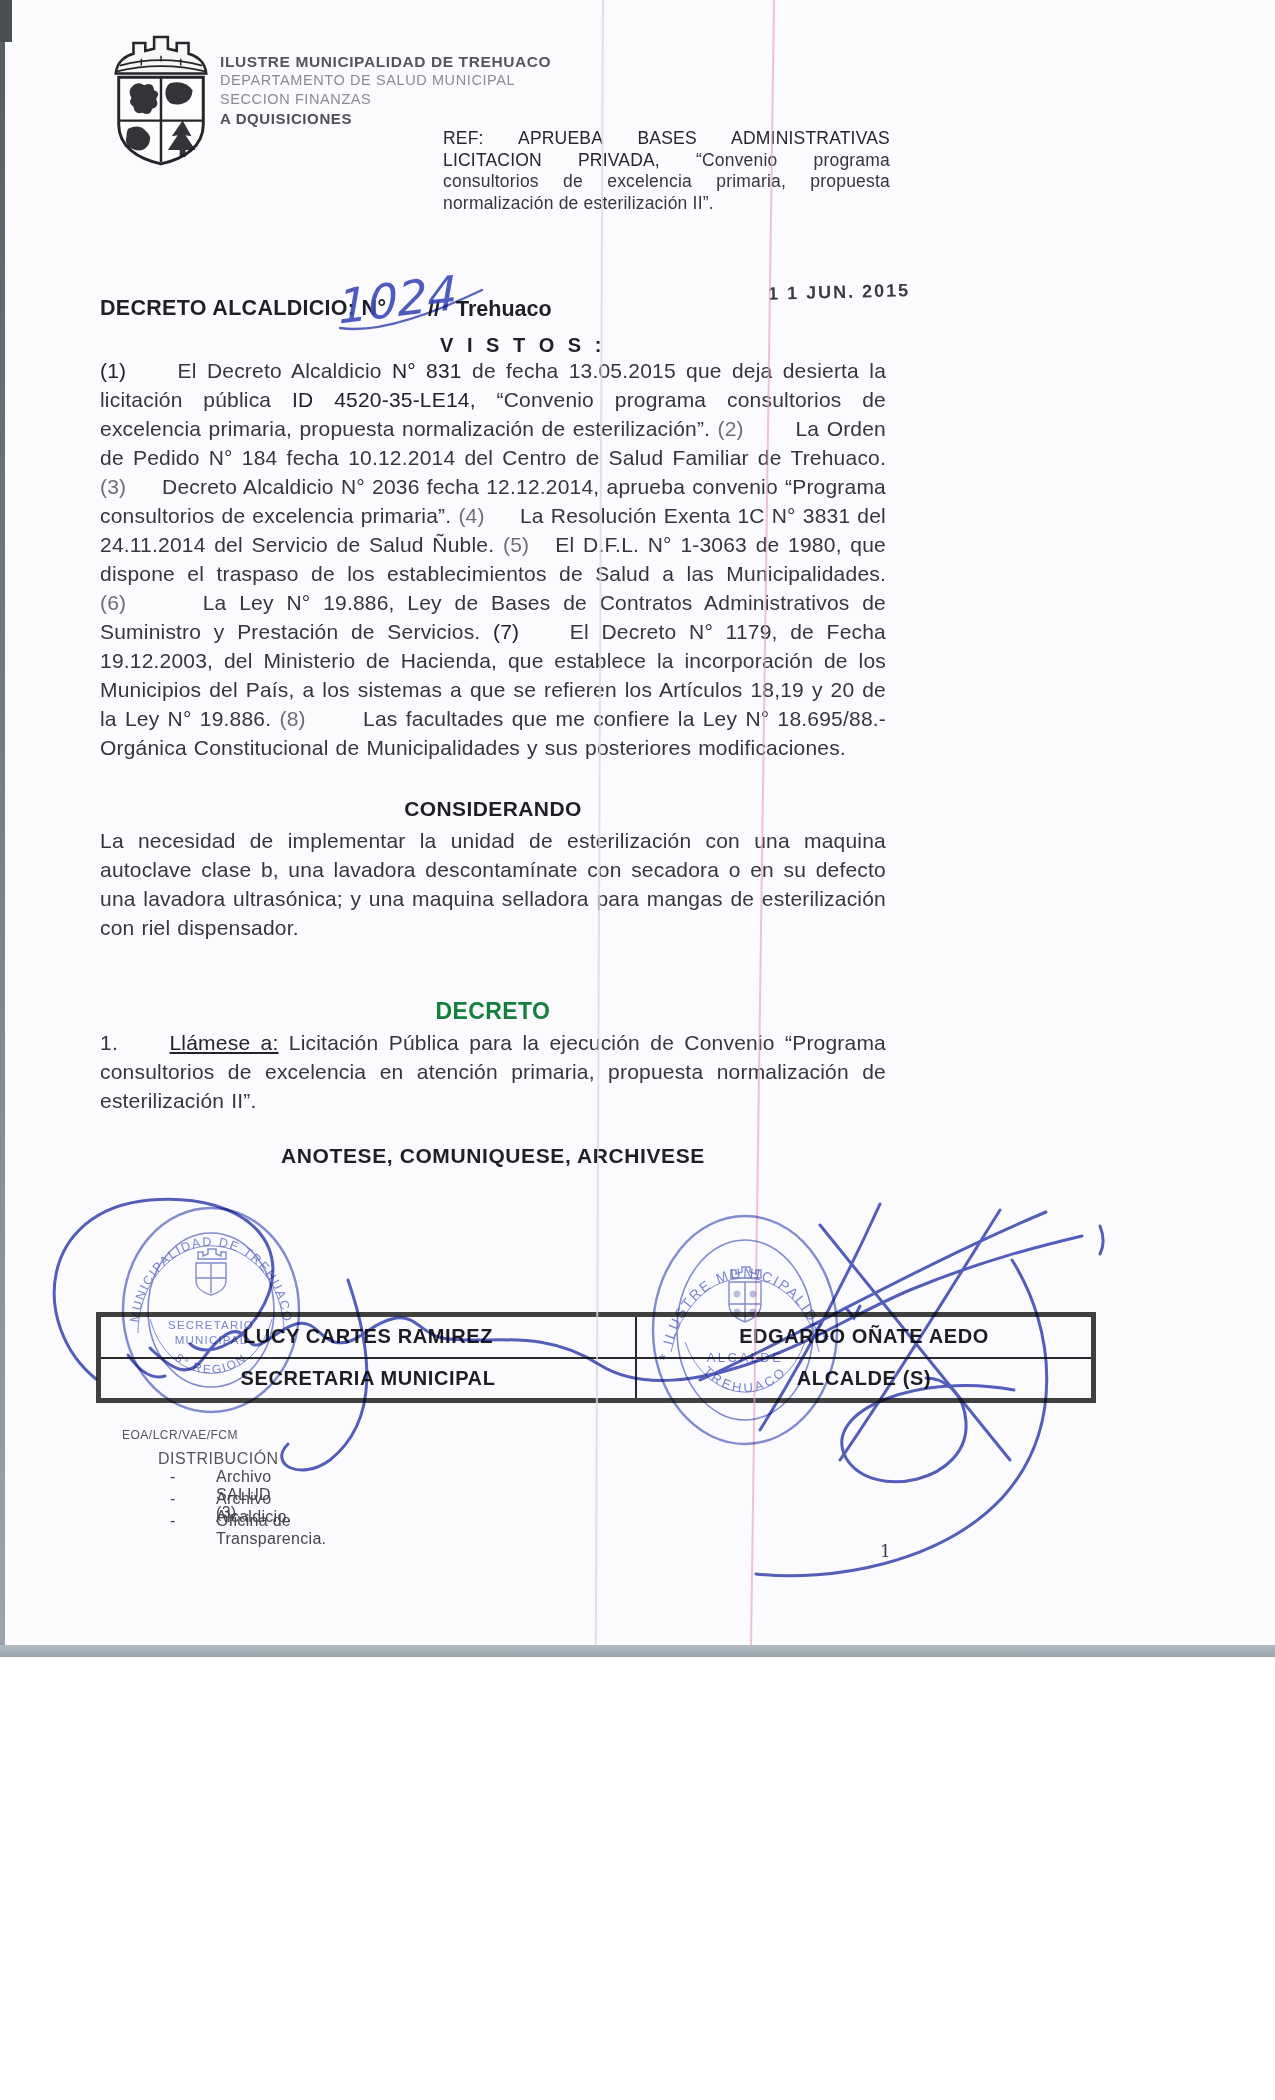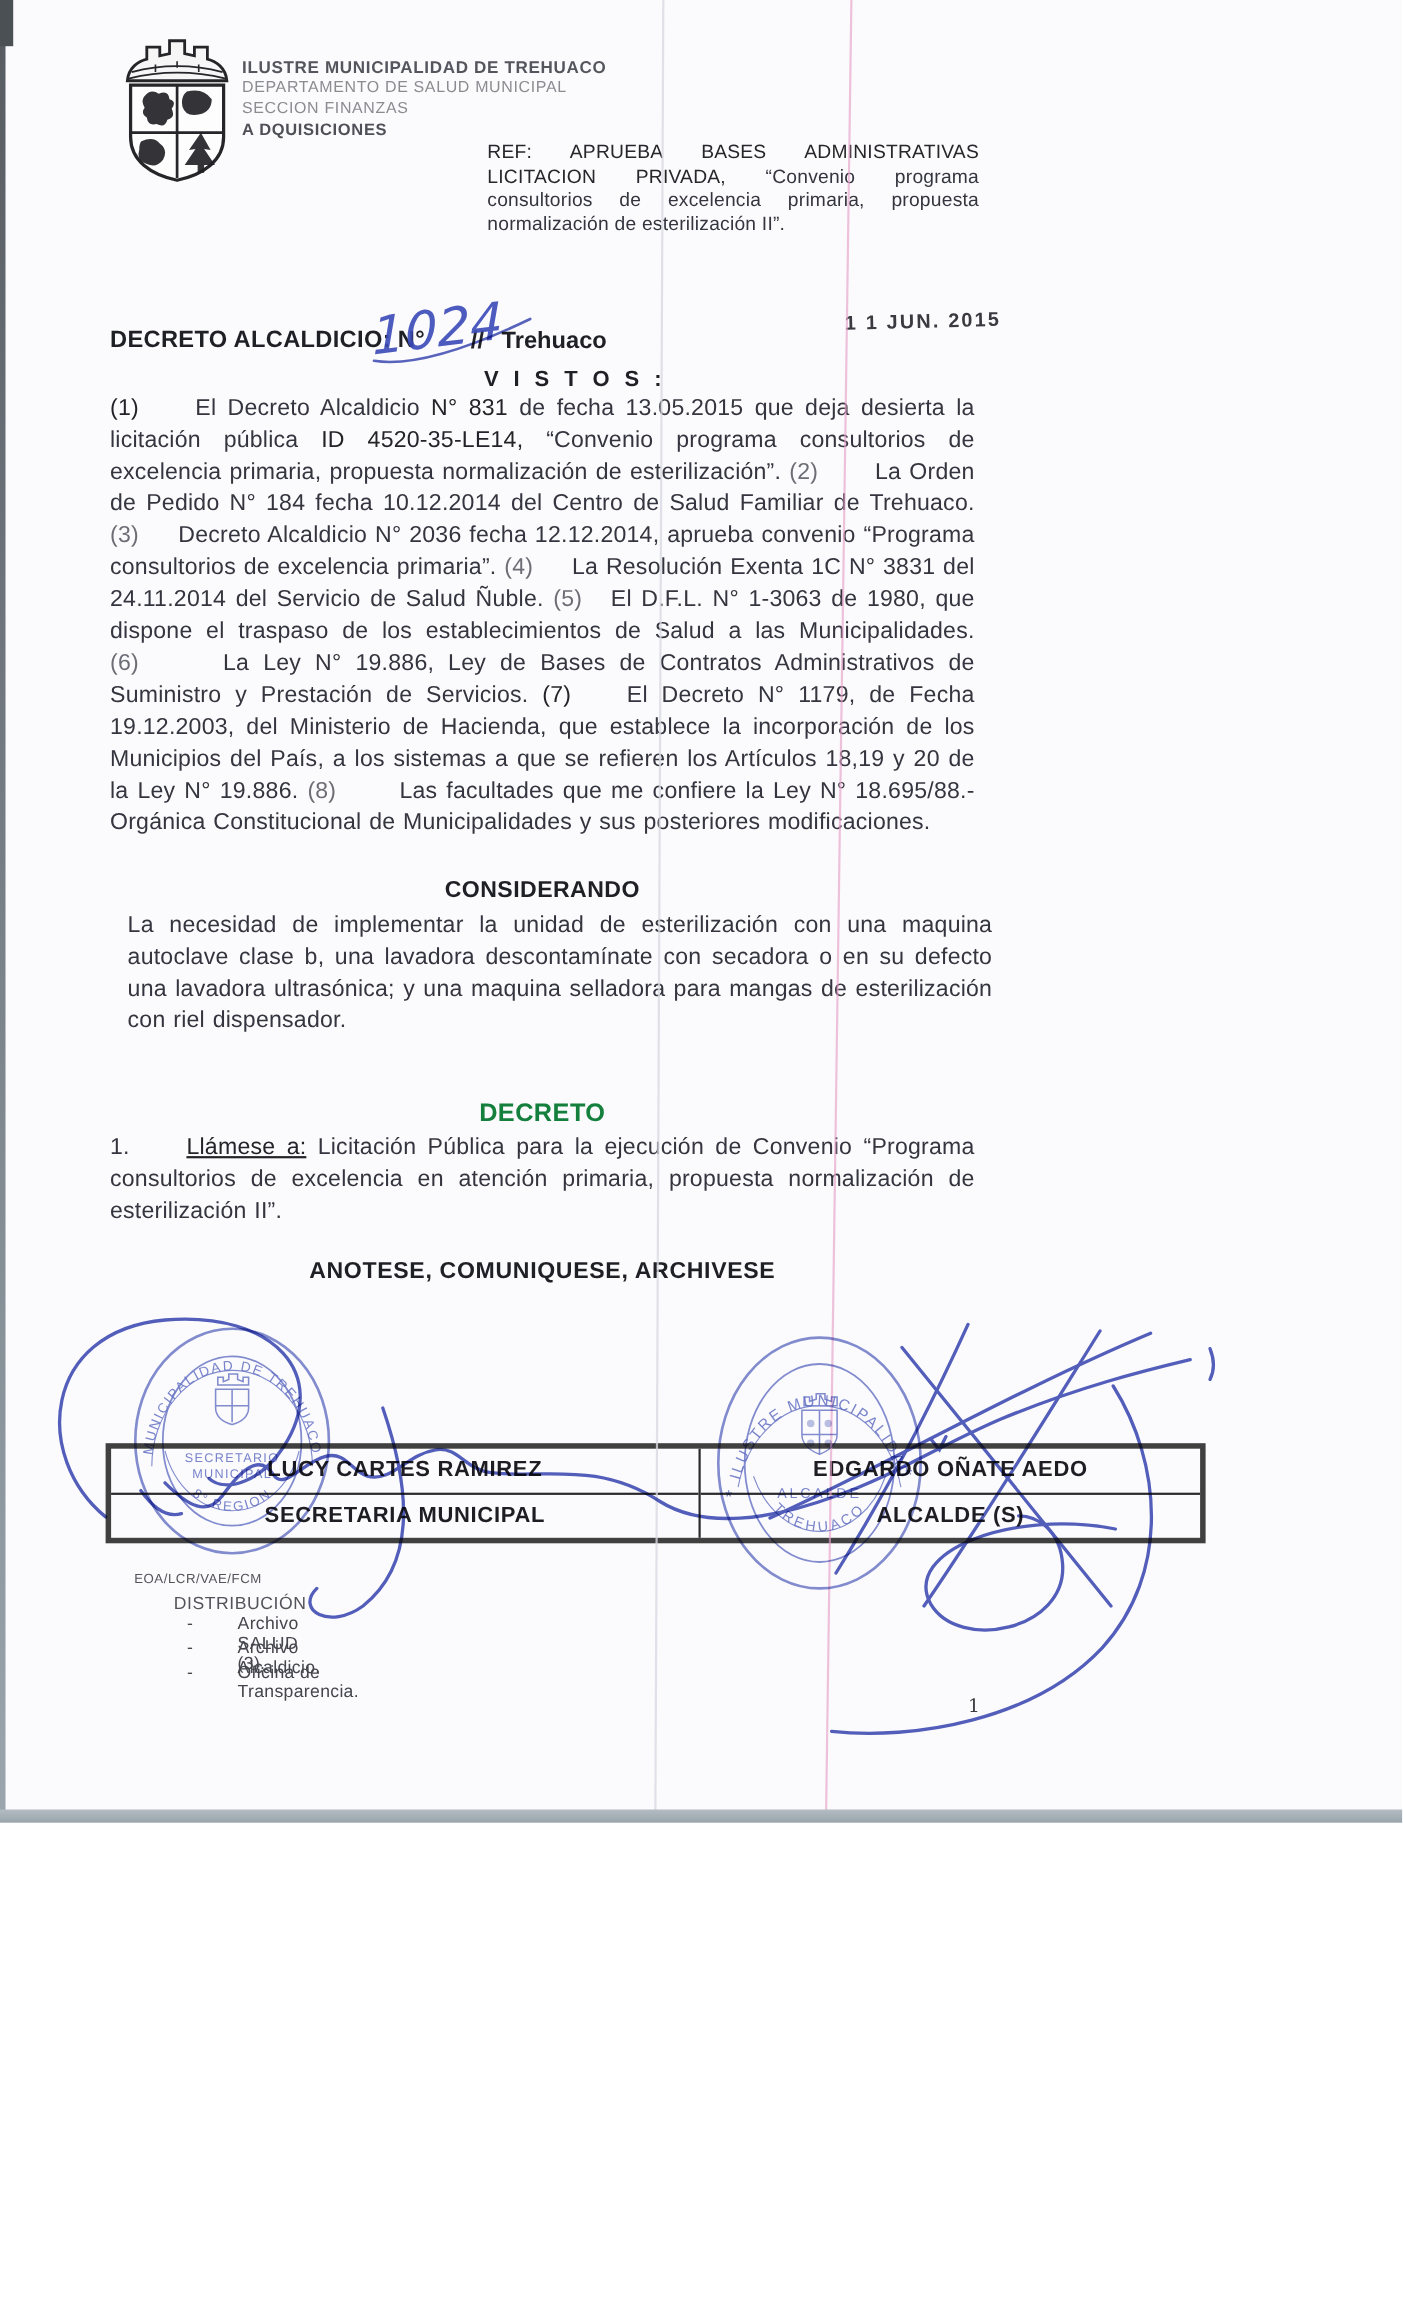--- a/index.html
+++ b/index.html
@@ -29,21 +29,21 @@
   #decree-line{left:100px;top:296px;font-size:21.5px;font-weight:bold;color:#1f1f26;white-space:nowrap;letter-spacing:.3px;}
   #hand-number{left:338px;top:272px;font-size:47px;color:#3b4ab8;transform:rotate(-7deg) skewX(-6deg);
                font-family:"DejaVu Sans",sans-serif;font-style:italic;z-index:40;opacity:.9;}
   #slashes{left:428px;top:296px;font-size:22px;font-weight:bold;color:#23232a;}
   #city{left:456px;top:297px;font-size:21.5px;font-weight:bold;color:#1f1f26;}
   #vistos-title{left:440px;top:334px;font-size:20px;font-weight:bold;color:#1f1f26;letter-spacing:4px;}
   #date-stamp{left:768px;top:282px;font-size:18px;font-weight:bold;color:#3a3a40;letter-spacing:2px;
               transform:rotate(-1.5deg);font-family:"Liberation Sans",sans-serif;}
   #vistos-para{left:100px;top:356px;width:786px;}
   #considerando-title{left:100px;top:797px;width:786px;text-align:center;font-size:21px;font-weight:bold;color:#1f1f26;letter-spacing:.4px;}
-  #considerando-para{left:116px;top:826px;width:786px;}
+  #considerando-para{left:100px;top:826px;width:786px;}
   #decreto-title{left:100px;top:998px;width:786px;text-align:center;font-size:23px;font-weight:bold;color:#15803d;letter-spacing:.4px;}
   #decreto-para{left:100px;top:1028px;width:786px;}
   #closing-line{left:100px;top:1144px;width:786px;text-align:center;font-size:21px;font-weight:bold;color:#1f1f26;letter-spacing:.6px;}
   
   #sig-table{left:96px;top:1312px;width:990px;height:81px;border:5px solid #404040;display:flex;z-index:10;background:transparent;}
   .sig-col{display:flex;flex-direction:column;}
   #sig-col-left{width:534px;border-right:2px solid #2a2a2e;}
   #sig-col-right{flex:1;}
   .sig-name,.sig-title{flex:1;display:flex;align-items:center;justify-content:center;
       font-size:20px;font-weight:bold;color:#1d1d23;letter-spacing:.6px;}

